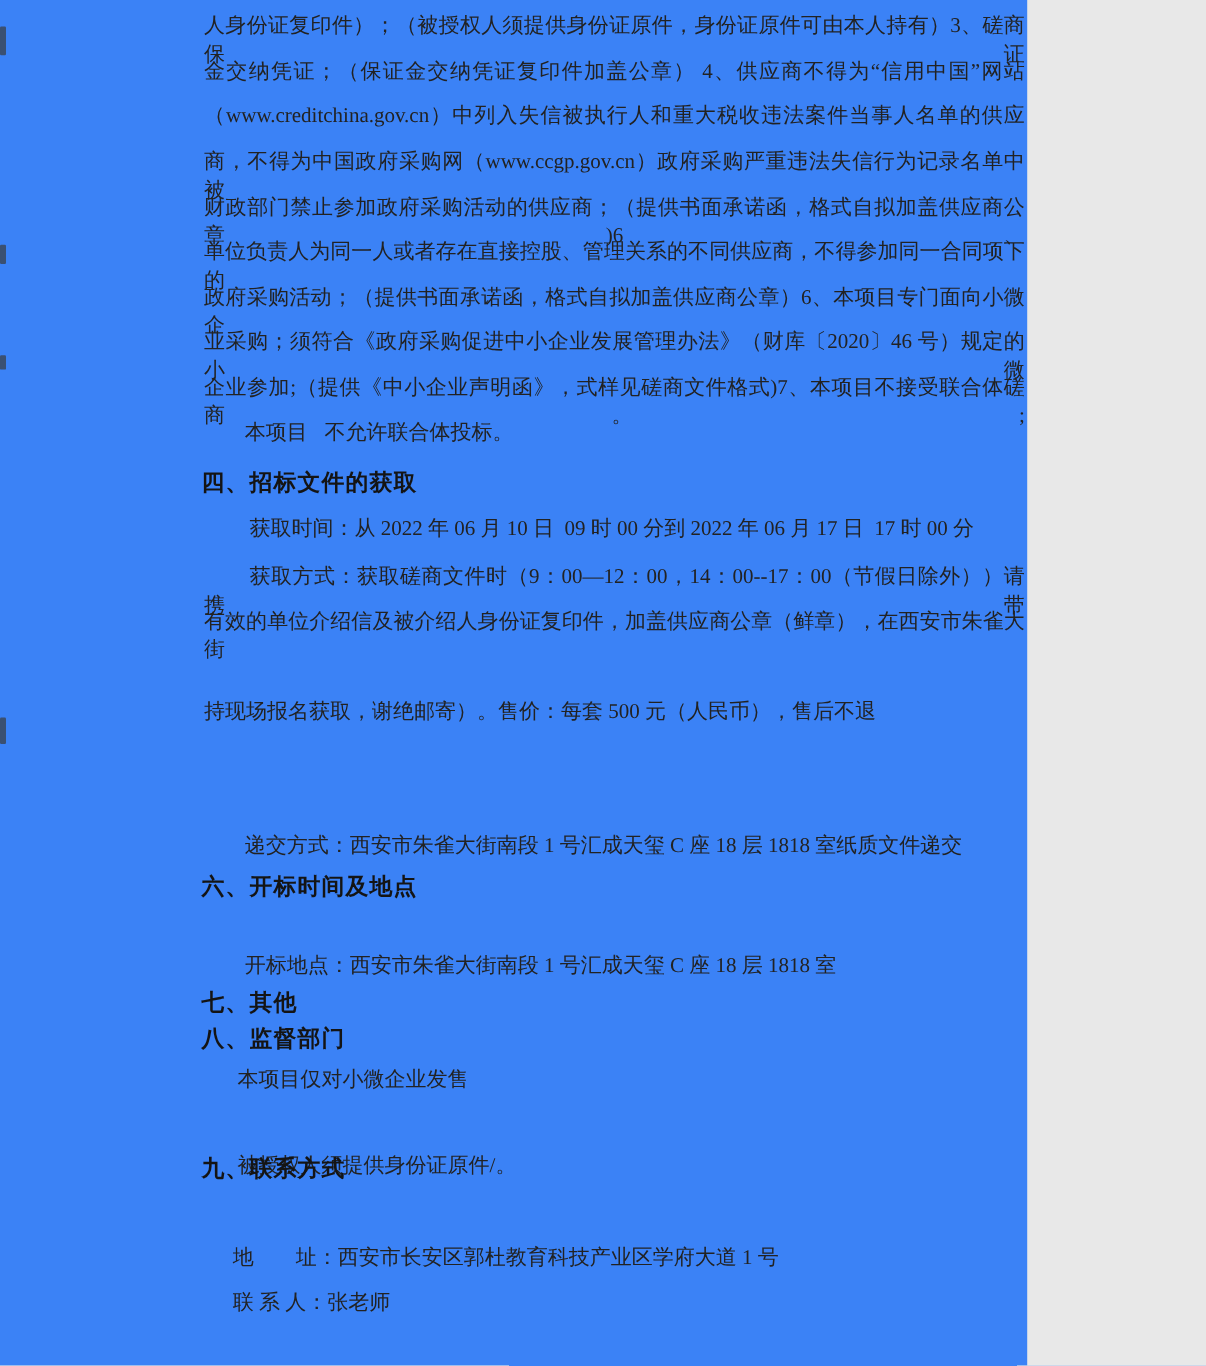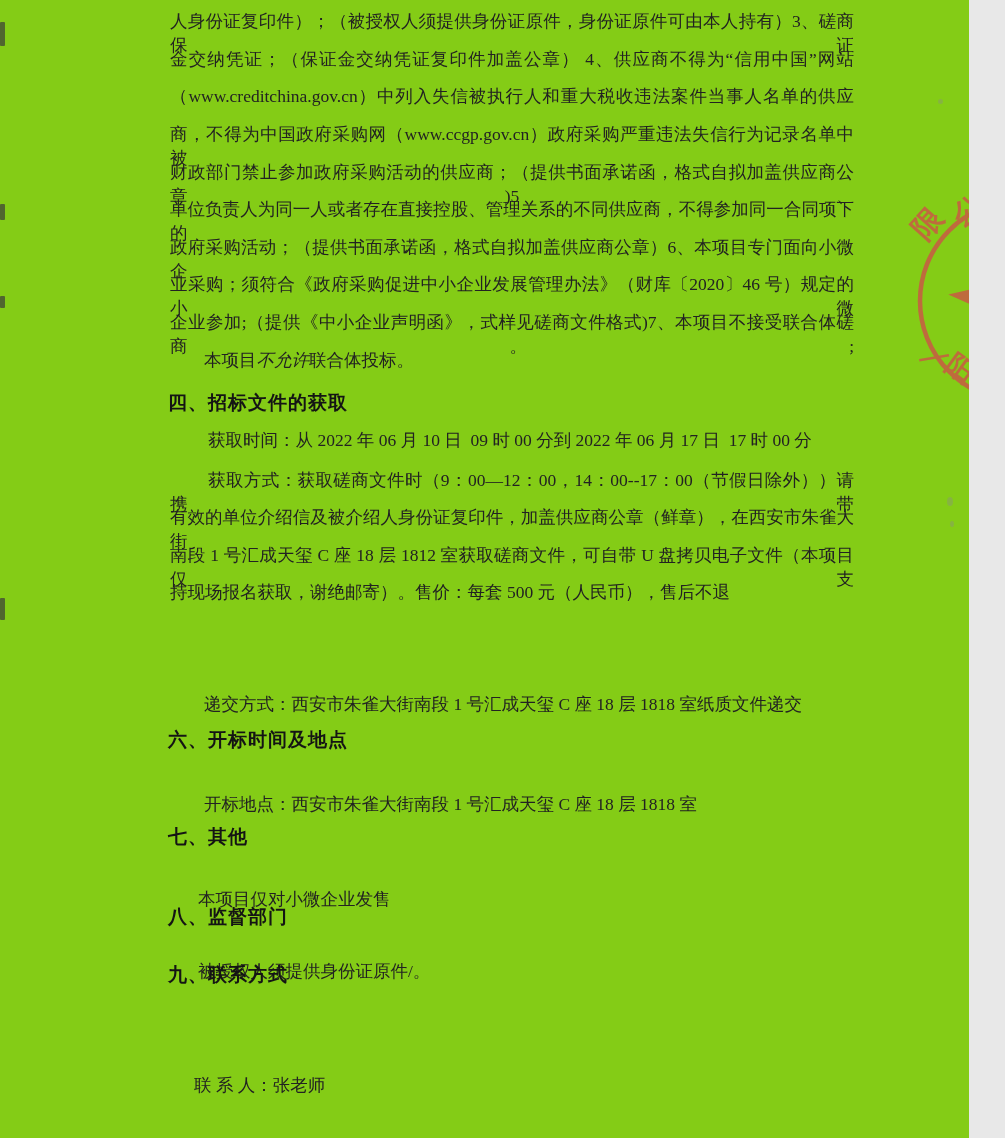--- a/index.html
+++ b/index.html
@@ -1,35 +1,35 @@
 <!DOCTYPE html>
 <html><head>
 <meta charset="utf-8">
 <style>
   html,body{margin:0;padding:0;background:#e8e8e8;}
   .page{
     position:relative;
-    width:969px;height:1138px;
-    background:#84cc16;
+    width:856px;height:1138px;
+    background:#3b82f6;
     overflow:hidden;
     font-family:"Liberation Serif","DejaVu Serif",serif;
     color:#1e1e1e;
   }
   .ln{
     position:absolute;left:170px;width:684px;
     font-size:17.5px;line-height:24px;
     white-space:pre-wrap;
     color:#222;
   }
   .just{white-space:normal;text-align:justify;text-align-last:justify;}
   .in38{text-indent:38px;}
   .in34{text-indent:34px;}
   .in28{text-indent:28px;margin-top:32px;}
   .in24{text-indent:24px;}
-  .em{font-style:italic;}
+  .em{margin-left:14px;}
   .hd{
     position:absolute;left:168px;width:700px;
     font-size:19px;font-weight:700;letter-spacing:1px;
     color:#141414;line-height:30px;
   }
   .mark{
     position:absolute;left:0;width:5px;
     background:#3b3b3b;opacity:.7;border-radius:1px;
   }
   .speck{position:absolute;background:rgba(140,140,140,.38);border-radius:50%;}
@@ -49,47 +49,47 @@
   <div class="mark" style="top:296px;height:12px"></div>
   <div class="mark" style="top:598px;height:22px"></div>
   <div class="speck" style="left:938px;top:99px;width:5px;height:5px"></div>
   <div class="speck" style="left:947px;top:497px;width:6px;height:9px"></div>
   <div class="speck" style="left:950px;top:521px;width:4px;height:6px"></div>
 
   <div class="ln just" style="top:9px">人身份证复印件）；（被授权人须提供身份证原件，身份证原件可由本人持有）3、磋商保证</div>
   <div class="ln just" style="top:47px">金交纳凭证；（保证金交纳凭证复印件加盖公章） 4、供应商不得为“信用中国”网站</div>
   <div class="ln just" style="top:122px">商，不得为中国政府采购网（www.ccgp.gov.cn）政府采购严重违法失信行为记录名单中被</div>
   <div class="ln just" style="top:84px">（www.creditchina.gov.cn）中列入失信被执行人和重大税收违法案件当事人名单的供应</div>
-  <div class="ln just" style="top:160px">财政部门禁止参加政府采购活动的供应商；（提供书面承诺函，格式自拟加盖供应商公章)5、</div>
+  <div class="ln just" style="top:160px">财政部门禁止参加政府采购活动的供应商；（提供书面承诺函，格式自拟加盖供应商公章)6、</div>
   <div class="ln just" style="top:197px">单位负责人为同一人或者存在直接控股、管理关系的不同供应商，不得参加同一合同项下的</div>
   <div class="ln just" style="top:235px">政府采购活动；（提供书面承诺函，格式自拟加盖供应商公章）6、本项目专门面向小微企</div>
   <div class="ln just" style="top:272px">业采购；须符合《政府采购促进中小企业发展管理办法》（财库〔2020〕46 号）规定的小微</div>
   <div class="ln just" style="top:310px">企业参加;（提供《中小企业声明函》，式样见磋商文件格式)7、本项目不接受联合体磋商。;</div>
 
   <div class="ln in34" style="top:348px"><span>本项目</span><span class="em">不允许</span><span>联合体投标。</span></div>
 
   <div class="hd" style="top:388px">四、招标文件的获取</div>
   <div class="ln in38" style="top:428px">获取时间：从 2022 年 06 月 10 日  09 时 00 分到 2022 年 06 月 17 日  17 时 00 分</div>
   <div class="ln in38 just" style="top:468px">获取方式：获取磋商文件时（9：00—12：00，14：00--17：00（节假日除外））请携带</div>
   <div class="ln just" style="top:505px">有效的单位介绍信及被介绍人身份证复印件，加盖供应商公章（鲜章），在西安市朱雀大街</div>
-  <div class="ln just" style="top:543px">南段 1 号汇成天玺 C 座 18 层 1812 室获取磋商文件，可自带 U 盘拷贝电子文件（本项目仅支</div>
   <div class="ln" style="top:580px">持现场报名获取，谢绝邮寄）。售价：每套 500 元（人民币），售后不退</div>
 
   <div class="ln in34" style="top:692px">递交方式：西安市朱雀大街南段 1 号汇成天玺 C 座 18 层 1818 室纸质文件递交</div>
 
   <div class="hd" style="top:725px">六、开标时间及地点</div>
   <div class="ln in34" style="top:792px">开标地点：西安市朱雀大街南段 1 号汇成天玺 C 座 18 层 1818 室</div>
 
   <div class="hd" style="top:822px">七、其他</div>
   <div class="ln in28" style="top:855px">本项目仅对小微企业发售</div>
 
-  <div class="hd" style="top:902px">八、监督部门</div>
+  <div class="hd" style="top:852px">八、监督部门</div>
   <div class="ln in28" style="top:927px">被授权人须提供身份证原件/。</div>
 
   <div class="hd" style="top:960px">九、联系方式</div>
+  <div class="ln in24" style="top:1035px">地　　址：西安市长安区郭杜教育科技产业区学府大道 1 号</div>
   <div class="ln in24" style="top:1073px">联 系 人：张老师</div>
 
   <svg class="seal" width="230" height="260" viewBox="0 0 230 260" aria-hidden="true">
     <g opacity="0.78">
       <circle cx="127" cy="129" r="100" fill="none" stroke="#cf5148" stroke-width="4.5"></circle>
       <polygon fill="#cf5148" points="97.8,75.2 117.5,108.8 155.8,101 129.9,130.2 149.1,164.1 113.4,148.5 87,177.3 90.8,138.5 55.3,122.4 93.4,113.9"></polygon>
       <text x="0" y="0" transform="translate(42,58) rotate(-48)" font-size="30" text-anchor="middle" fill="#cf5148">限</text>
       <text x="0" y="0" transform="translate(80,48) rotate(-28)" font-size="30" text-anchor="middle" fill="#cf5148">公</text>
       <text x="0" y="0" transform="translate(38,192) rotate(38)" font-size="26" text-anchor="middle" fill="#cf5148">／</text>
       <text x="0" y="0" transform="translate(62,204) rotate(36)" font-size="28" text-anchor="middle" fill="#cf5148">阳</text>

